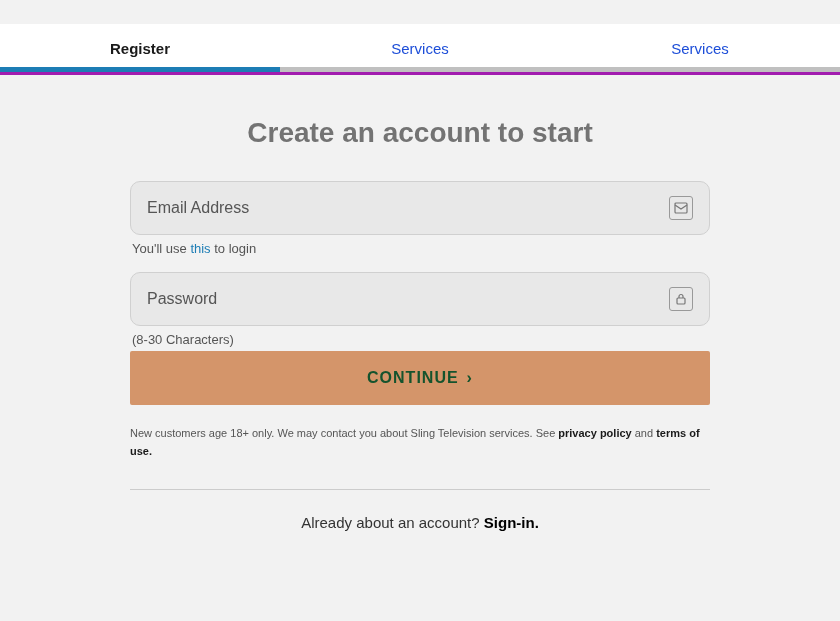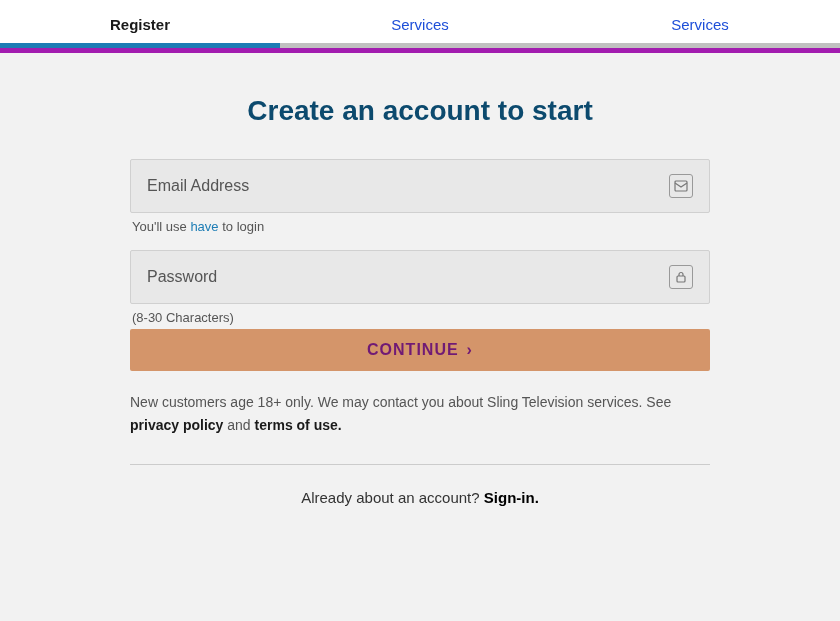--- a/index.html
+++ b/index.html
@@ -8,21 +8,22 @@
       background: #f2f2f2;
       width: 840px;
       min-height: 621px;
     }
 
     
     .step-nav {
       background: #fff;
       display: flex;
       align-items: stretch;
-      border-bottom: 5px solid #a21caf;
+      border-bottom: 3px solid #a21caf;
+      margin-top: 24px;
     }
     .step-item {
       flex: 1;
       display: flex;
       flex-direction: column;
       align-items: center;
       padding: 16px 0 0 0;
     }
     .step-label {
       font-size: 15px;
@@ -48,29 +49,29 @@
     .main-content {
       max-width: 620px;
       margin: 0 auto;
       padding: 40px 20px 30px;
     }
 
     .page-title {
       text-align: center;
       font-size: 28px;
       font-weight: bold;
-      color: #0c4a6e;
+      color: #737373;
       line-height: 1.3;
       margin-bottom: 30px;
     }
 
     .form-field {
       background: #e8e8e8;
       border: 1px solid #d0d0d0;
-      border-radius: 2px;
+      border-radius: 10px;
       padding: 14px 16px;
       display: flex;
       align-items: center;
       justify-content: space-between;
       margin-bottom: 6px;
     }
     .form-field input {
       background: transparent;
       border: none;
       outline: none;
@@ -114,39 +115,39 @@
       color: #555;
       margin-bottom: 4px;
       padding-left: 2px;
     }
 
     .continue-btn {
       display: flex;
       align-items: center;
       justify-content: center;
       width: 100%;
-      padding: 12px;
+      padding: 18px;
       background: #d4956a;
-      color: #701a75;
+      color: #14532d;
       font-size: 16px;
       font-weight: bold;
       letter-spacing: 1px;
       border: none;
       border-radius: 2px;
       cursor: pointer;
       margin-bottom: 20px;
       text-align: right;
     }
     .continue-arrow {
       margin-left: 8px;
       font-size: 16px;
     }
 
     .disclaimer {
-      font-size: 14px;
+      font-size: 11px;
       color: #555;
       line-height: 1.6;
       margin-bottom: 28px;
     }
     .disclaimer a {
       color: #1a1a1a;
       font-weight: bold;
       text-decoration: none;
     }
 
@@ -194,21 +195,21 @@
   <div class="form-field">
     <input type="email" placeholder="Email Address" style="">
     <div class="field-icon">
       <svg width="14" height="14" viewBox="0 0 14 14" fill="none">
         <rect x="1" y="2" width="12" height="10" rx="1" stroke="#777" stroke-width="1.2" fill="none"></rect>
         <path d="M1 4l6 4 6-4" stroke="#777" stroke-width="1.2"></path>
       </svg>
     </div>
   </div>
   <p class="hint-text">
-    You'll use <span class="link">have</span> to login
+    You'll use <span class="link">this</span> to login
   </p>
 
   <div class="form-field">
     <input type="password" placeholder="Password" style="">
     <div class="field-icon">
       <svg width="14" height="14" viewBox="0 0 14 14" fill="none">
         <rect x="3" y="6" width="8" height="6" rx="1" stroke="#777" stroke-width="1.2" fill="none"></rect>
         <path d="M5 6V4.5a2 2 0 1 1 4 0V6" stroke="#777" stroke-width="1.2"></path>
       </svg>
     </div>

